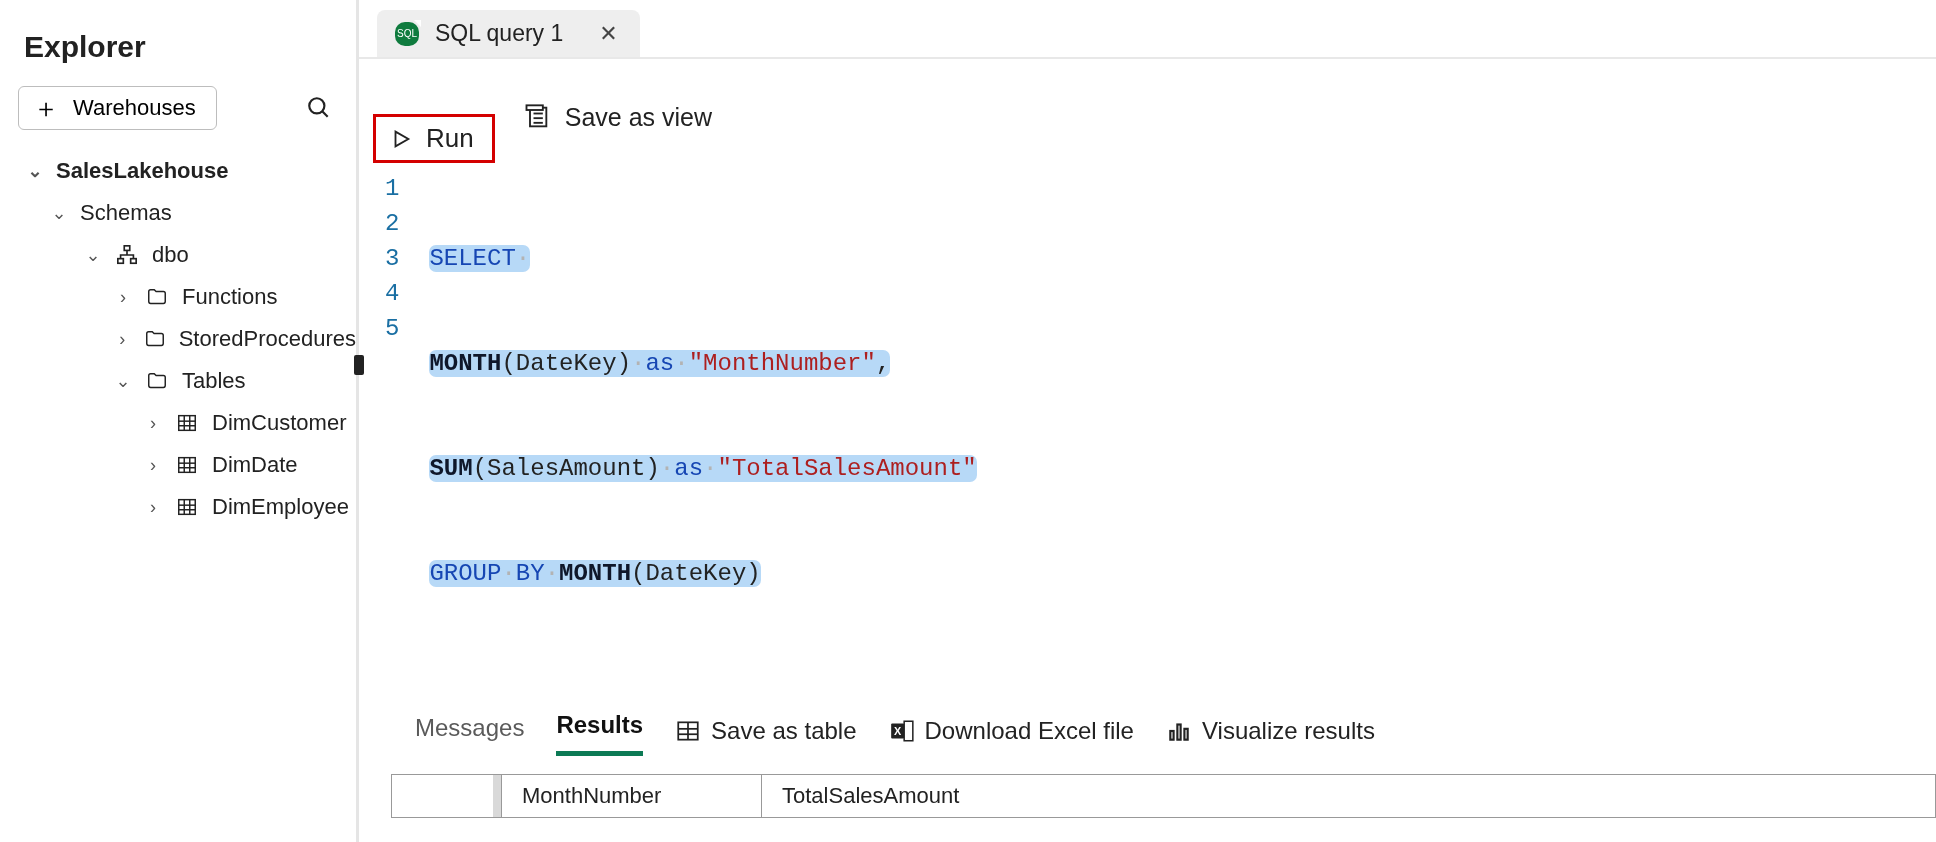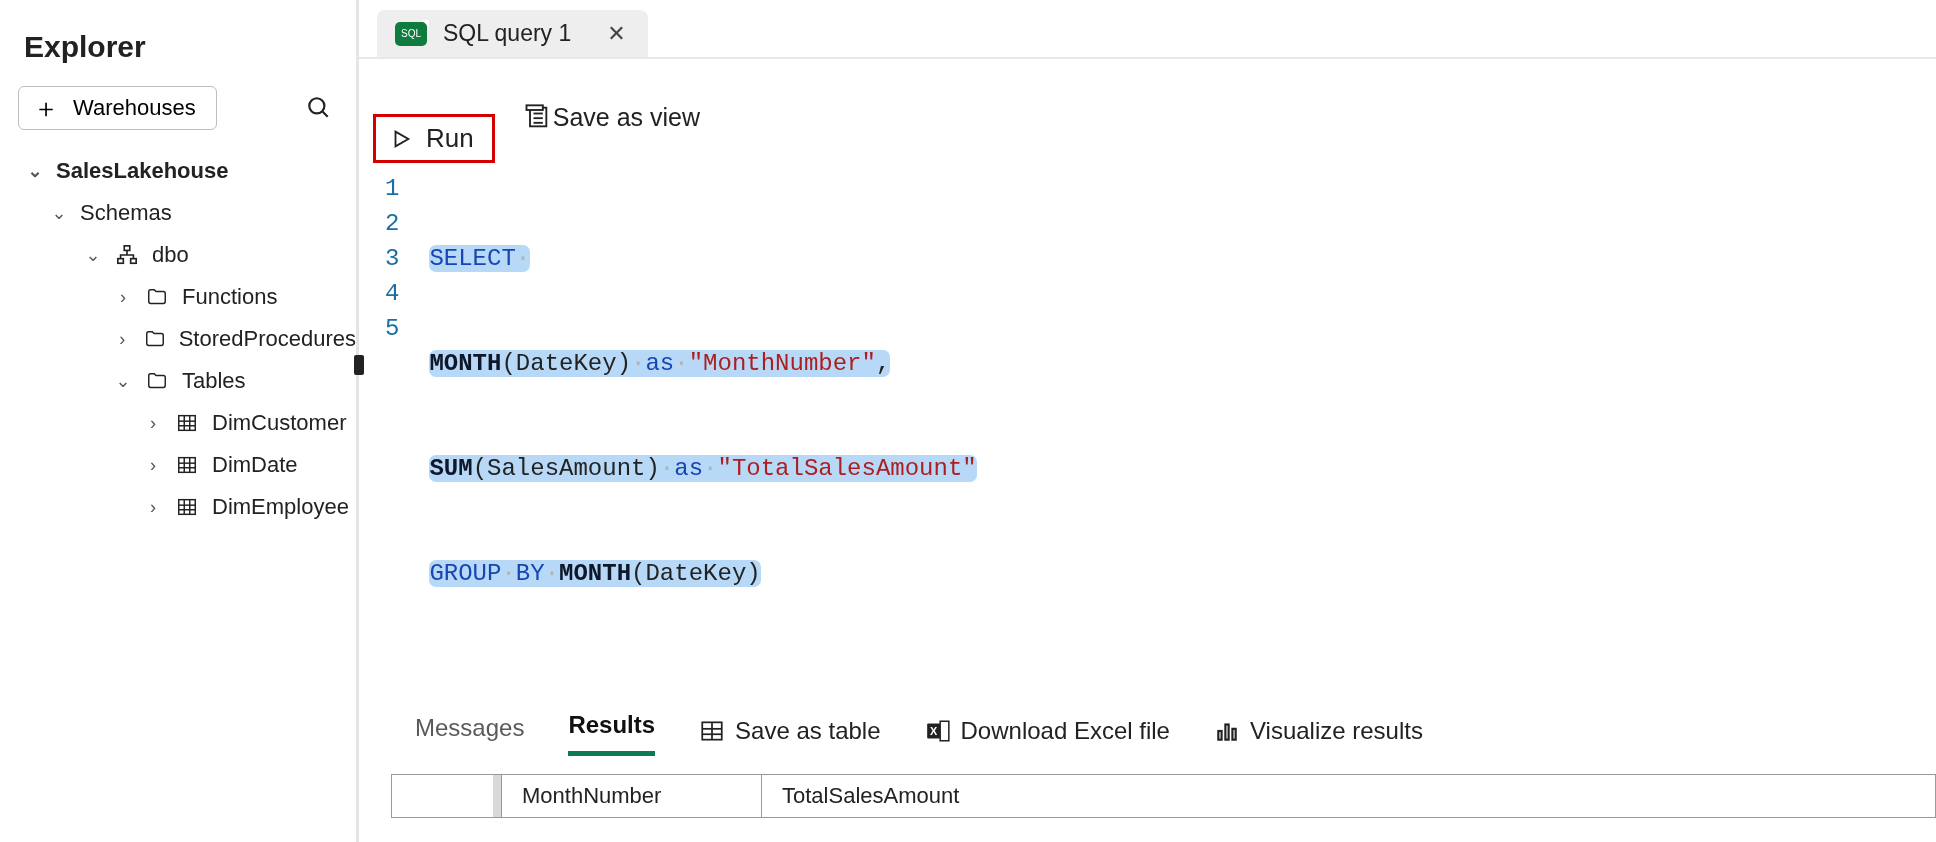--- a/index.html
+++ b/index.html
@@ -23,45 +23,45 @@
   .indent-3 { padding-left:102px; }
   .indent-4 { padding-left:132px; }
 
   
   .main { flex:1; display:flex; flex-direction:column; border-left:3px solid #e5e5e5; min-width:0; position:relative; }
   .split-handle { position:absolute; left:-5px; top:355px; width:10px; height:20px; background:#222; border-radius:2px; }
 
   
   .tab-bar { display:flex; padding:10px 0 0 18px; border-bottom:2px solid #e8e8e8; }
   .tab { display:flex; align-items:center; gap:16px; background:#eeeeee; border-radius:8px 8px 0 0; padding:10px 22px 10px 18px; font-size:23px; }
-  .tab .sql-badge { display:inline-flex; align-items:center; justify-content:center; width:32px; height:24px; background:#0f7b3e; color:#fff; font-size:10px; border-radius:5px; position:relative; }
+  .tab .sql-badge { display:inline-flex; align-items:center; justify-content:center; width:24px; height:24px; background:#0f7b3e; color:#fff; font-size:10px; border-radius:10px; position:relative; }
   .tab .sql-badge::after { content:""; position:absolute; right:-2px; top:-2px; width:0; height:0; border-style:solid; border-width:0 7px 7px 0; border-color:transparent #fff transparent transparent; }
   .tab .close { margin-left:20px; font-size:22px; color:#444; cursor:pointer; }
 
   
   .toolbar { display:flex; align-items:center; gap:28px; padding:12px 0 8px 14px; }
   .run-btn { display:inline-flex; align-items:center; gap:14px; padding:6px 18px 6px 14px; font-size:26px; cursor:pointer; border:3px solid #d40000;margin-top:43px; }
   .run-btn .play { font-size:24px; }
-  .save-view-btn { display:inline-flex; align-items:center; gap:2px; padding:8px 0; font-size:25px; cursor:pointer; }
+  .save-view-btn { display:inline-flex; align-items:center; gap:14px; padding:8px 0; font-size:25px; cursor:pointer; }
 
   
   .code-area { display:flex; padding:0 0 20px 26px; font-family: Consolas, "Courier New", monospace; font-size:24px; line-height:35px; }
   .gutter { text-align:right; color:#1a6fa3; padding-right:30px; }
   .gutter div { height:35px; }
   .code { white-space:pre; }
   .code div { height:35px; }
   .hl { background:#b7d9f7; border-radius:7px; }
   .kw  { color:#1646b3; }  
   .fn  { color:#0f172a;font-weight:bold; }  
   .str { color:#ad1f1f; }  
   .pn  { color:#222; }     
   .mid { color:#b3b3b3; }  
 
   
-  .result-tabs { display:flex; align-items:center; gap:44px; padding:24px 16px 8px 56px; font-size:24px; }
+  .result-tabs { display:flex; align-items:center; gap:32px; padding:24px 16px 8px 56px; font-size:24px; }
   .rtab { padding:6px 0 12px 0; cursor:pointer; color:#5a5a5a; }
   .rtab.active { color:#111; font-weight:600; border-bottom:5px solid #0c7a55; }
   .ract { display:inline-flex; align-items:center; gap:10px; cursor:pointer; font-size:24px; color:#222; }
   .ract svg { width:26px; height:26px; }
 
   
   .grid { margin:10px 0 0 32px; border-left:1px solid #999; display:grid; grid-template-columns:110px 260px 1fr; font-size:22px; }
   .gcell { border-right:1px solid #999; border-bottom:1px solid #999; padding:8px 20px; background:#fff; white-space:nowrap; overflow:hidden; }
   .ghead { background:#fff; border-top:1px solid #999; font-weight:400; }
   .gcorner { background:#fff; border-top:1px solid #999; position:relative; }

